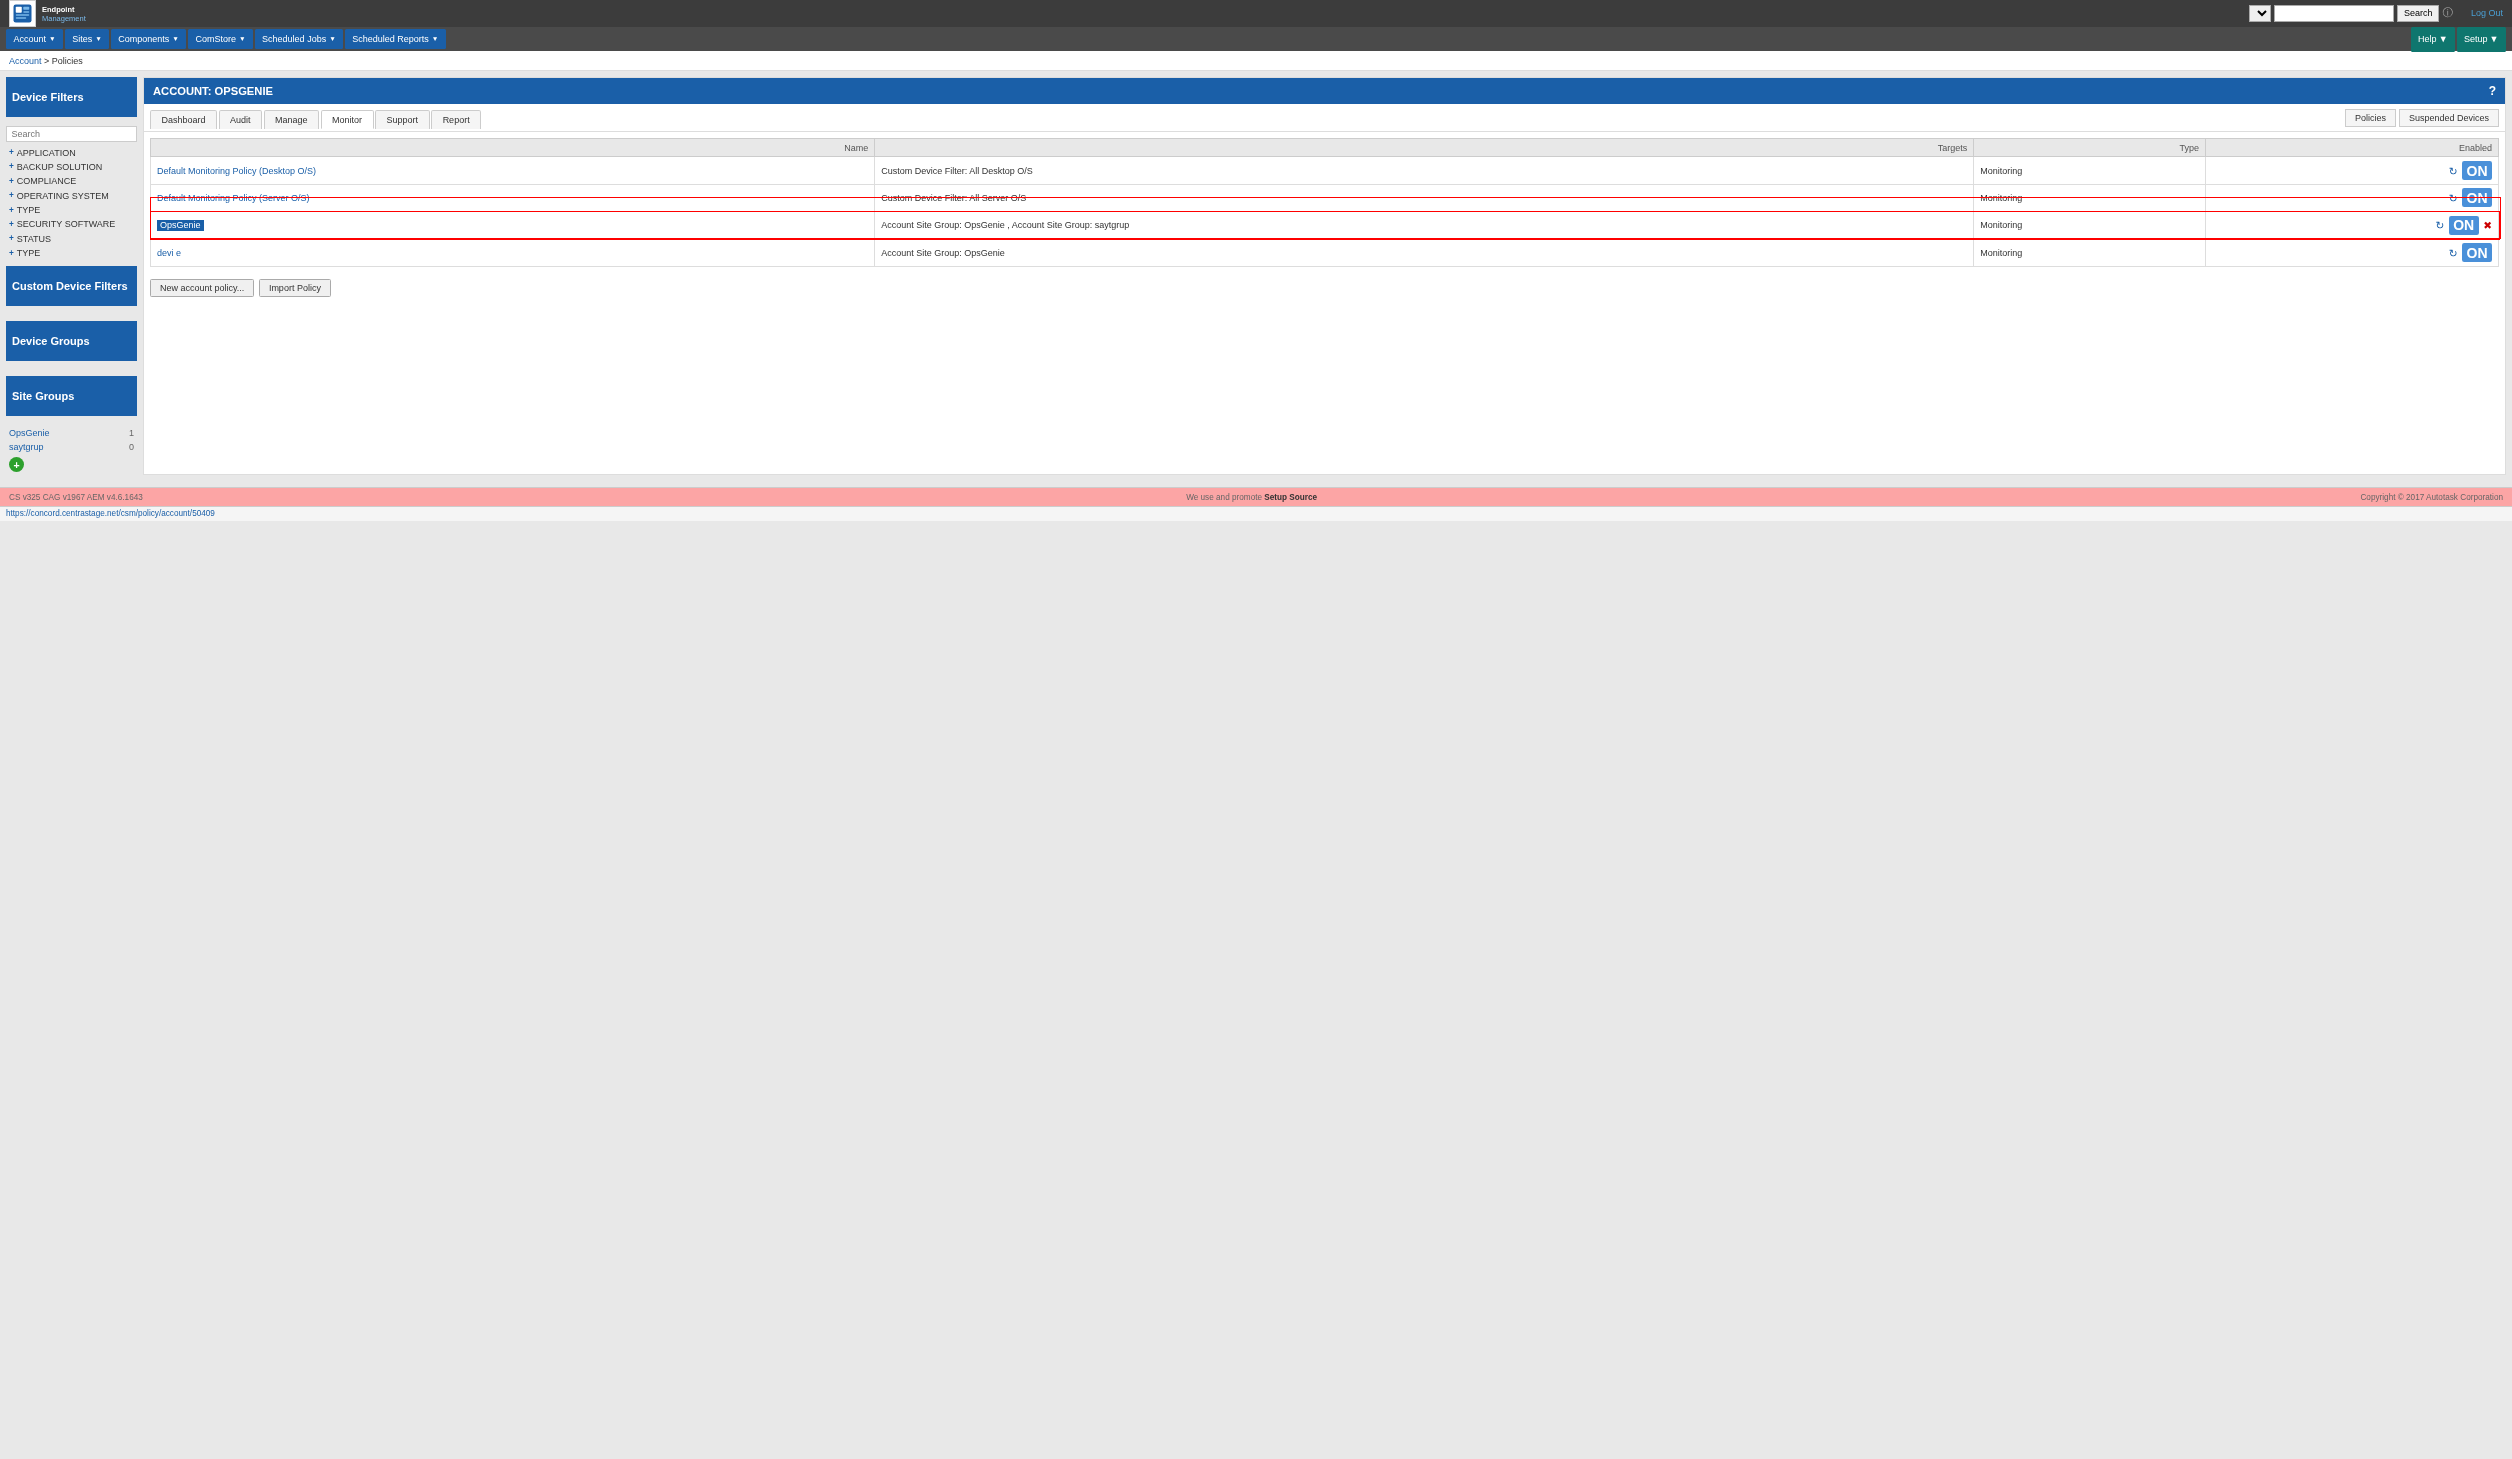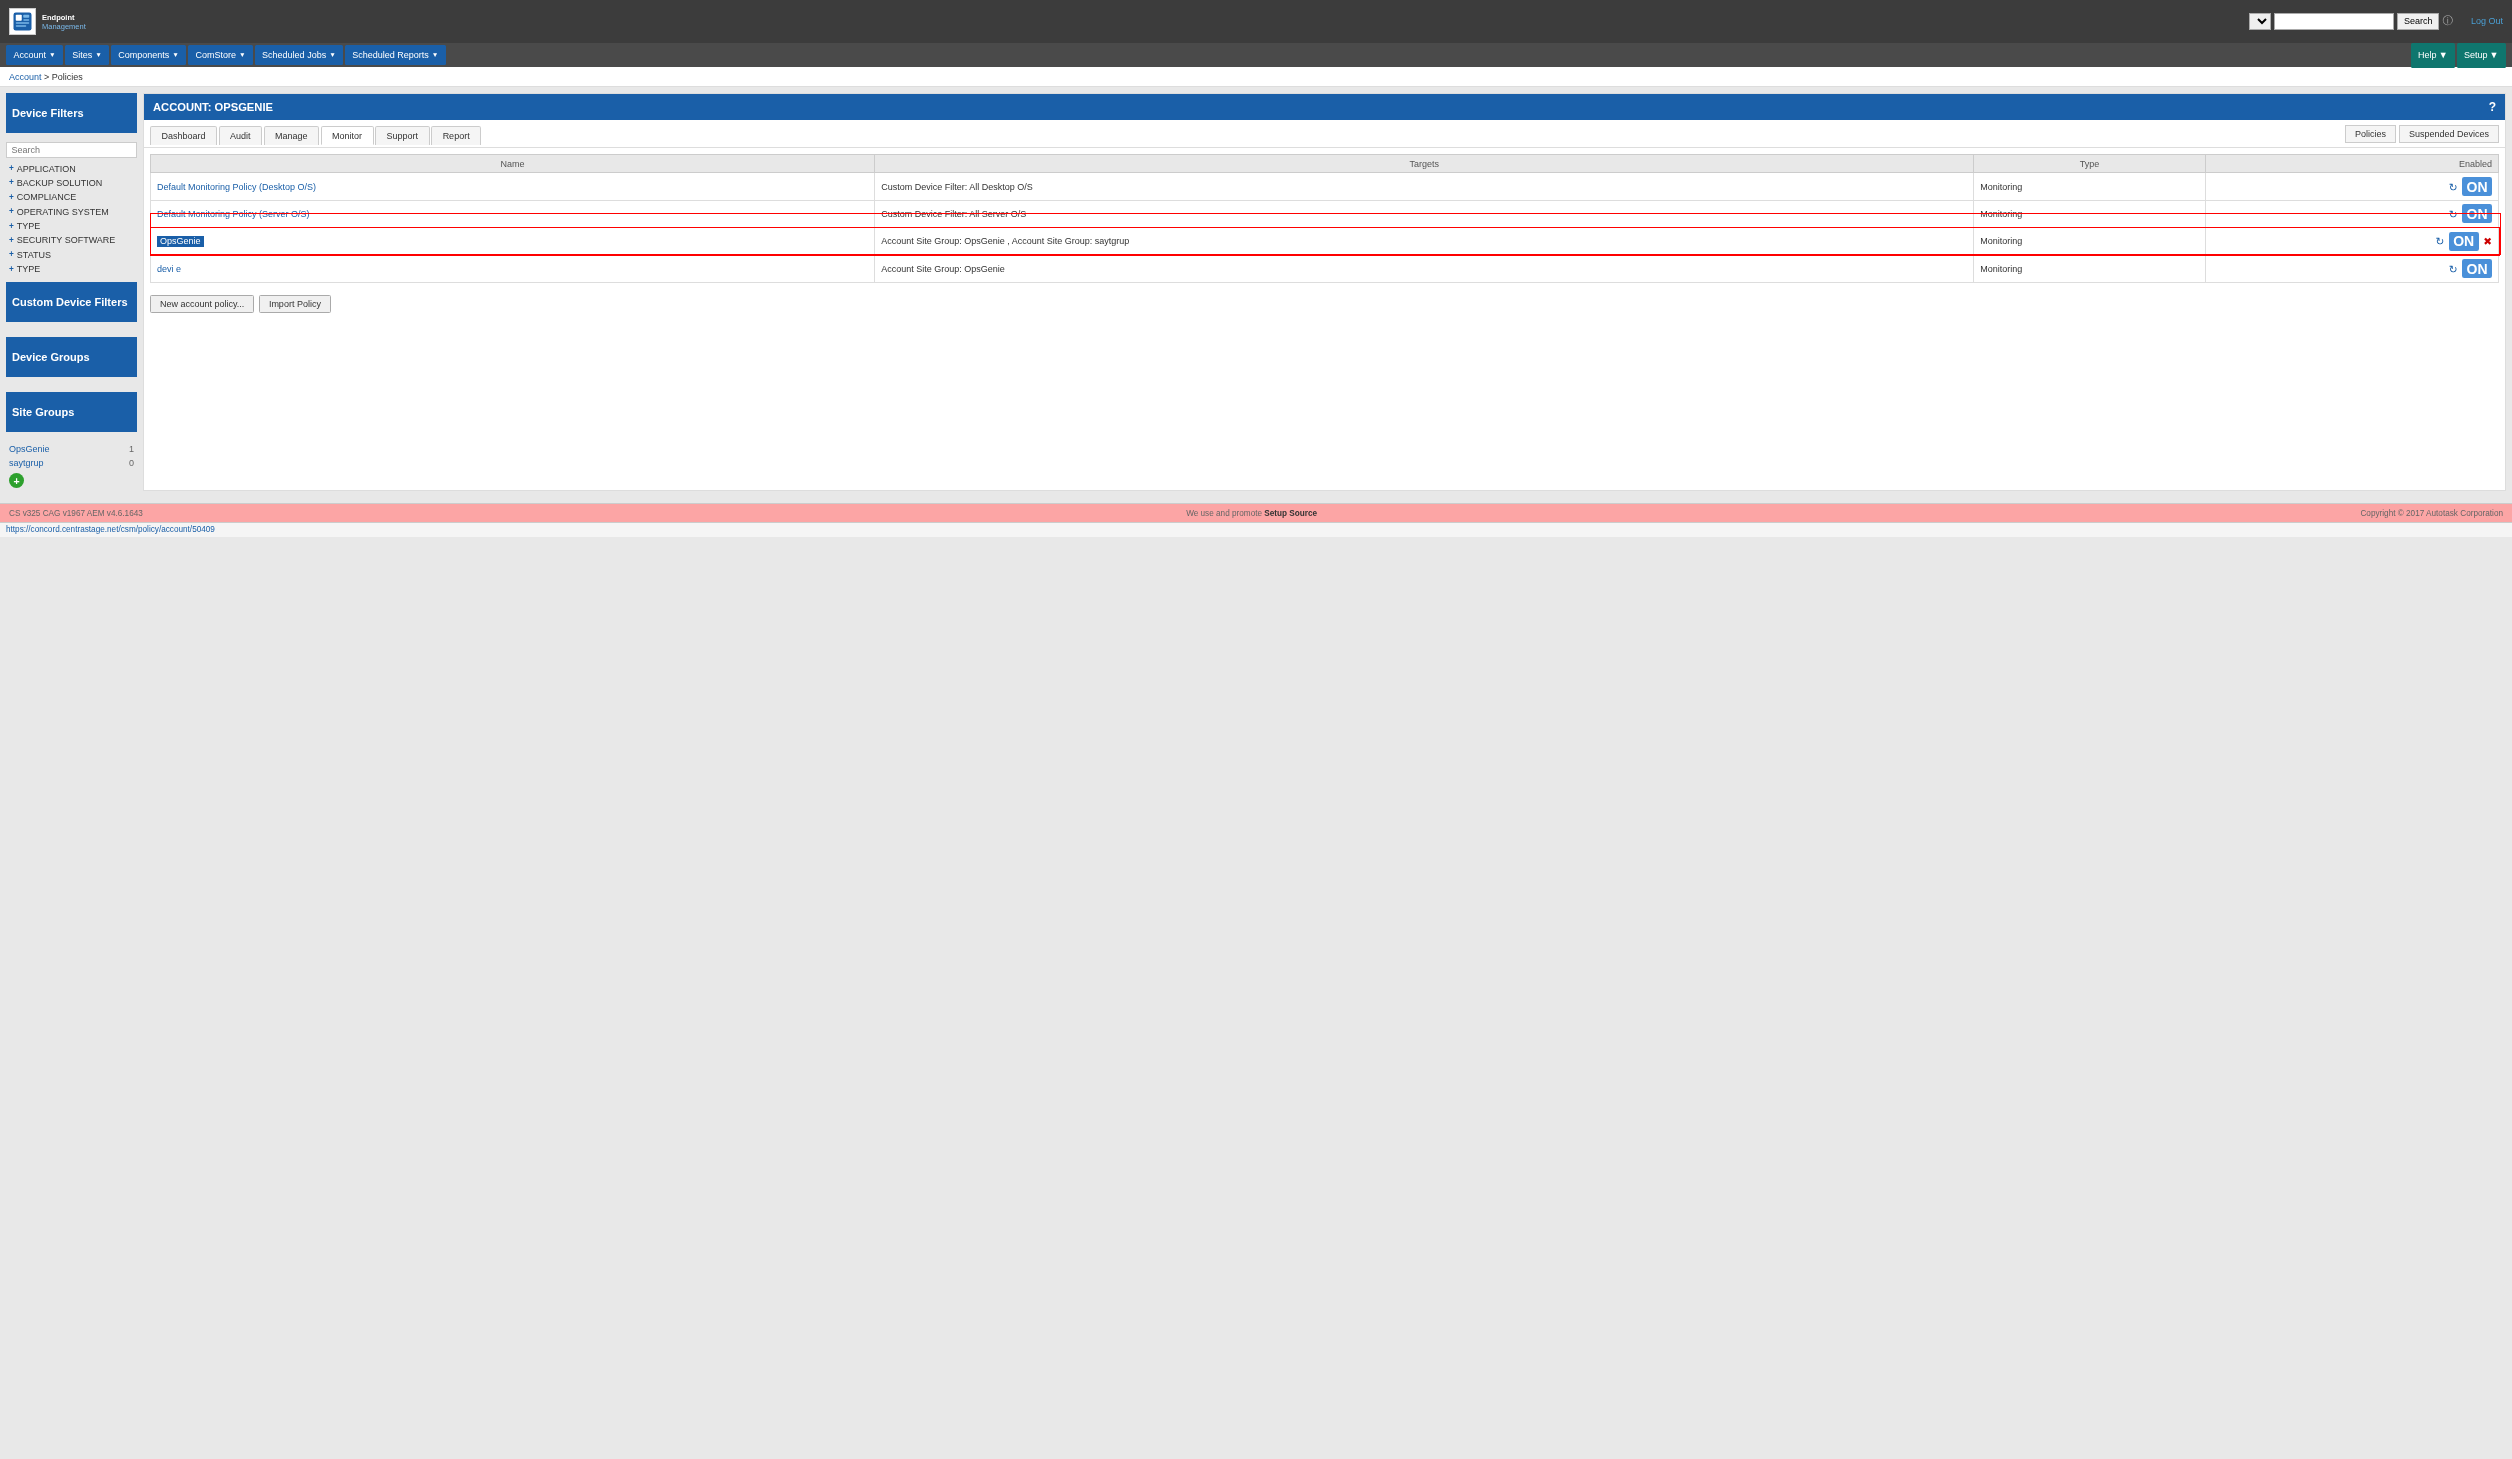--- a/index.html
+++ b/index.html
@@ -1,21 +1,21 @@
 <!DOCTYPE html>
 <html style="font-size:12px"><head>
   <meta charset="utf-8">
   <style>
     * { box-sizing: border-box; margin: 0; padding: 0; }
     body { font-family: Arial, sans-serif; font-size: 9.7px; background: #e8e8e8; color: #333; }
 
     
     #top-bar {
       background: #3c3c3c;
-      height: 43px;
+      height: 27px;
       display: flex;
       align-items: center;
       padding: 0 9px;
       justify-content: space-between;
     }
     #logo-area { display: flex; align-items: center; gap: 6px; }
     #logo-box {
       width: 27px; height: 27px;
       background: white;
       display: flex; align-items: center; justify-content: center;
@@ -170,21 +170,21 @@
     
     #policies-table {
       width: 100%;
       border-collapse: collapse;
       font-size: 9px;
     }
     #policies-table thead th {
       background: #e8e8e8;
       border: 0.7px solid #ccc;
       padding: 3.7px 6px;
-      text-align: center;
+      text-align: right;
       font-weight: normal;
       color: #555;
     }
     #policies-table tbody td {
       border: 0.7px solid #ddd;
       padding: 3.7px 6px;
       vertical-align: middle;
     }
     .policy-link { color: #1a5fa8; text-decoration: none; cursor: pointer; }
 

